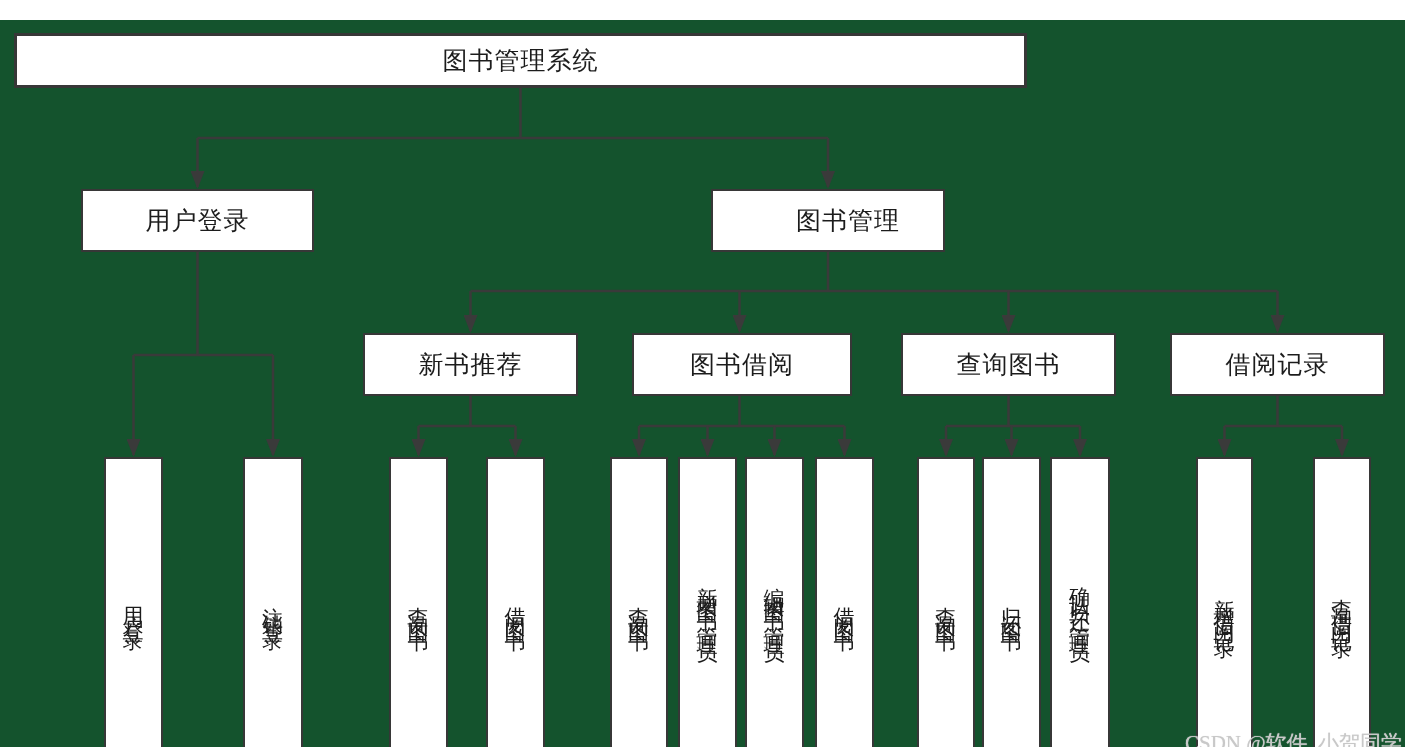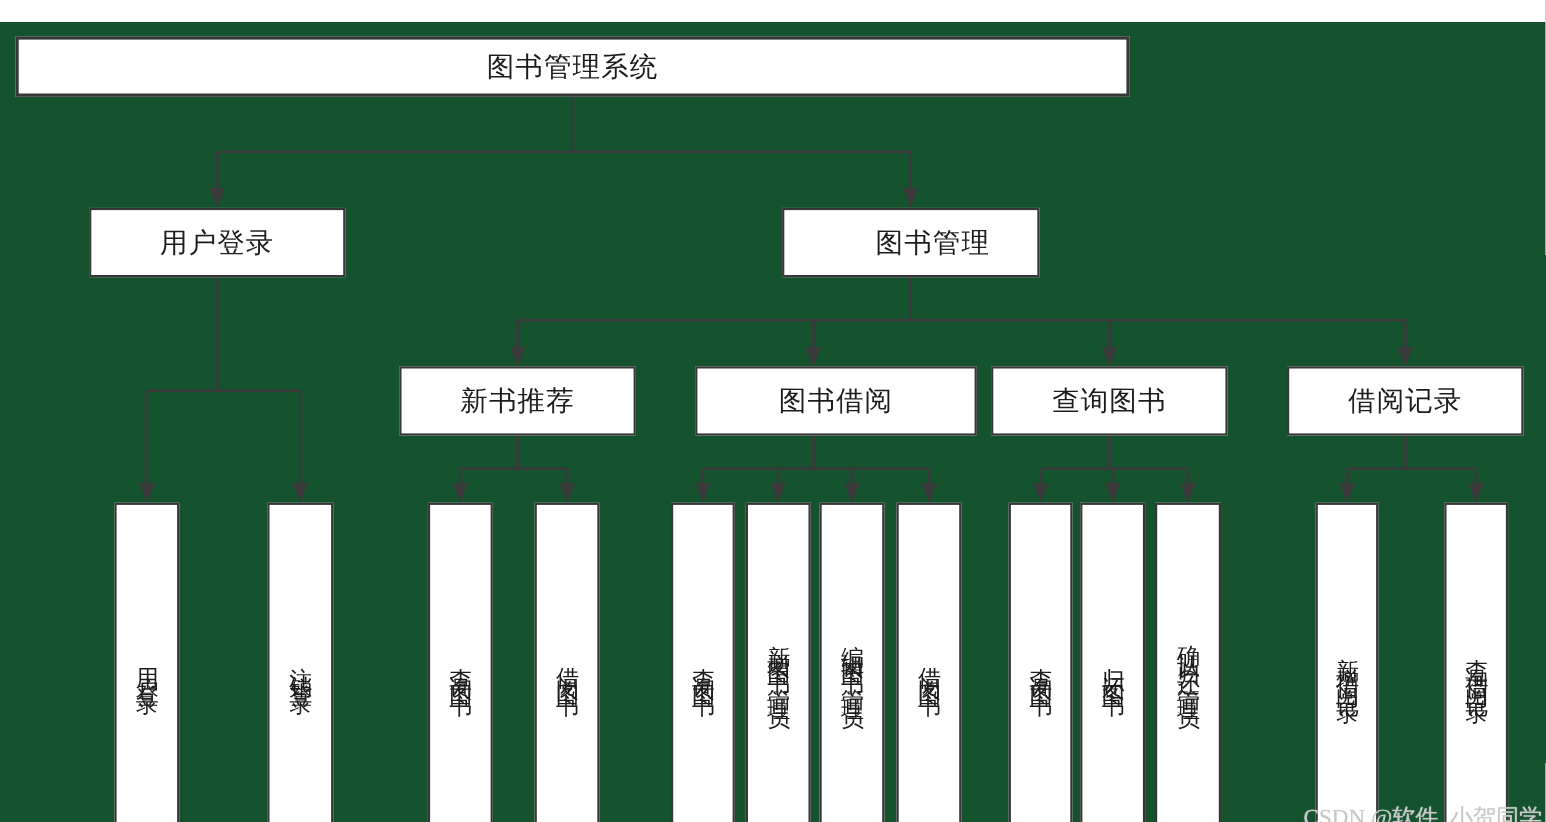--- a/index.html
+++ b/index.html
@@ -114,21 +114,21 @@
       <line x1="1342" y1="406" x2="1342" y2="435" marker-end="url(#arrow)"></line>
     </g>
   </svg>
 
   <div class="node hbox root-box" style="left:14px; top:13px; width:1013px; height:55px;">图书管理系统</div>
 
   <div class="node hbox" style="left:81px; top:169px; width:233px; height:63px;">用户登录</div>
   <div class="node hbox" style="left:711px; top:169px; width:234px; height:63px;padding-left:40px;">图书管理</div>
 
   <div class="node hbox" style="left:363px; top:313px; width:215px; height:63px;text-align:center;">新书推荐</div>
-  <div class="node hbox" style="left:632px; top:313px; width:256px; height:63px;">图书借阅</div>
+  <div class="node hbox" style="left:632px; top:313px; width:220px; height:63px;">图书借阅</div>
   <div class="node hbox" style="left:901px; top:313px; width:215px; height:63px;">查询图书</div>
   <div class="node hbox" style="left:1170px; top:313px; width:215px; height:63px;">借阅记录</div>
 
   <div class="node vbox" style="left:104px; top:437px; width:59px; height:298px;">
     <span class="vtext">用户登录</span>
   </div>
   <div class="node vbox" style="left:243px; top:437px; width:60px; height:298px;">
     <span class="vtext">注销登录</span>
   </div>
 

